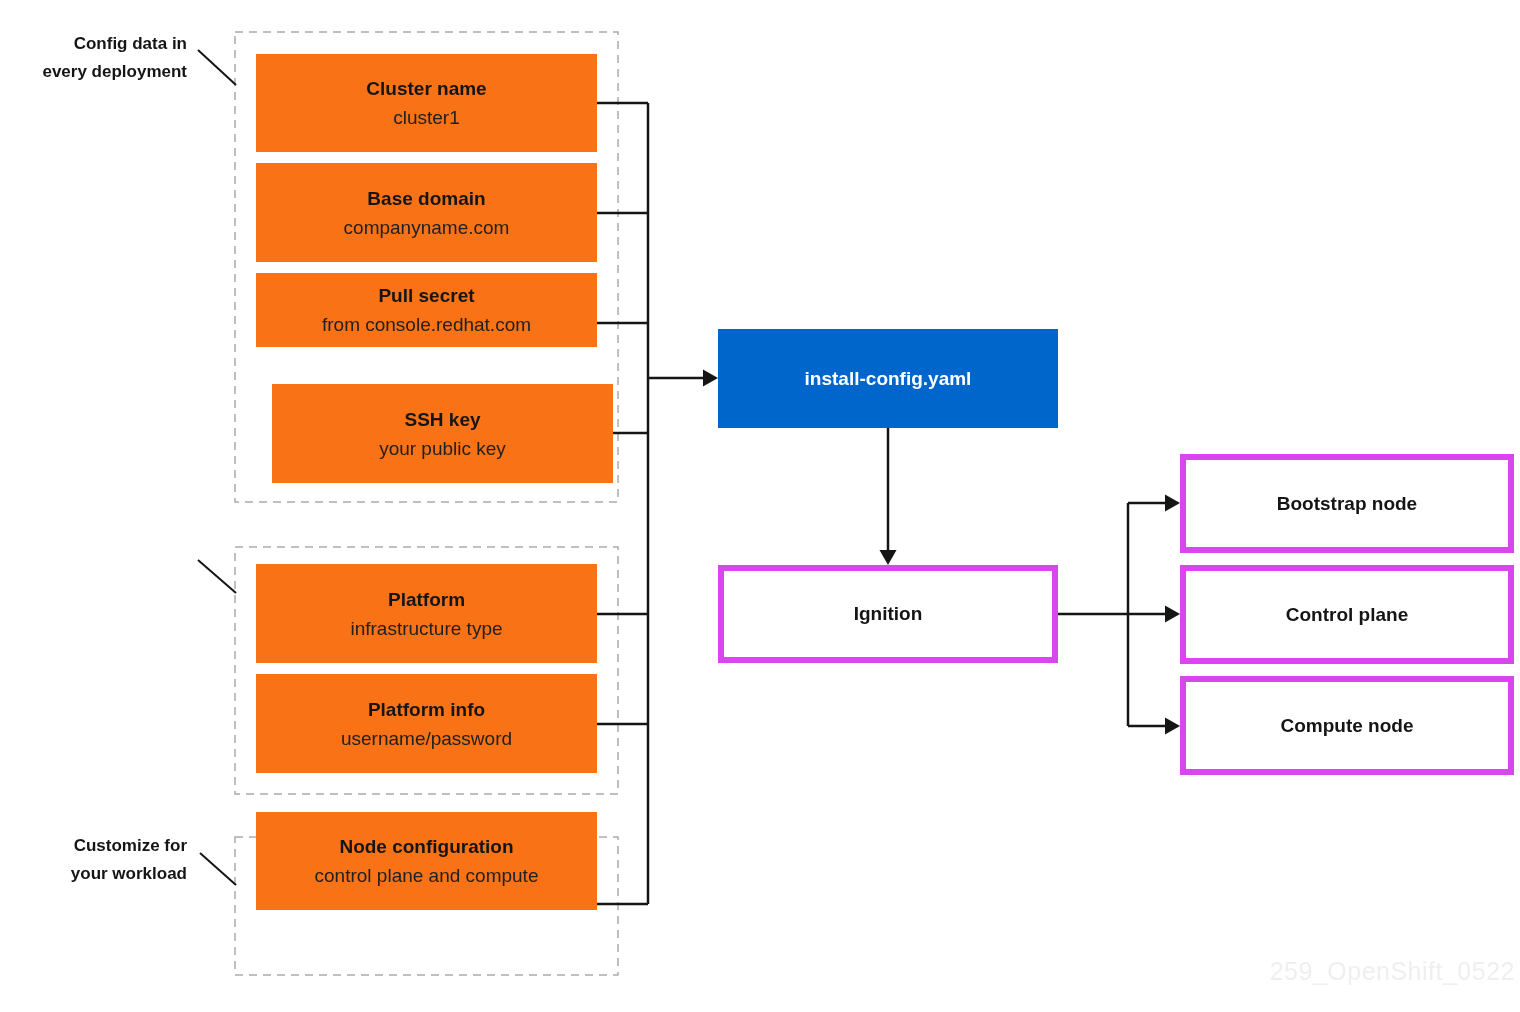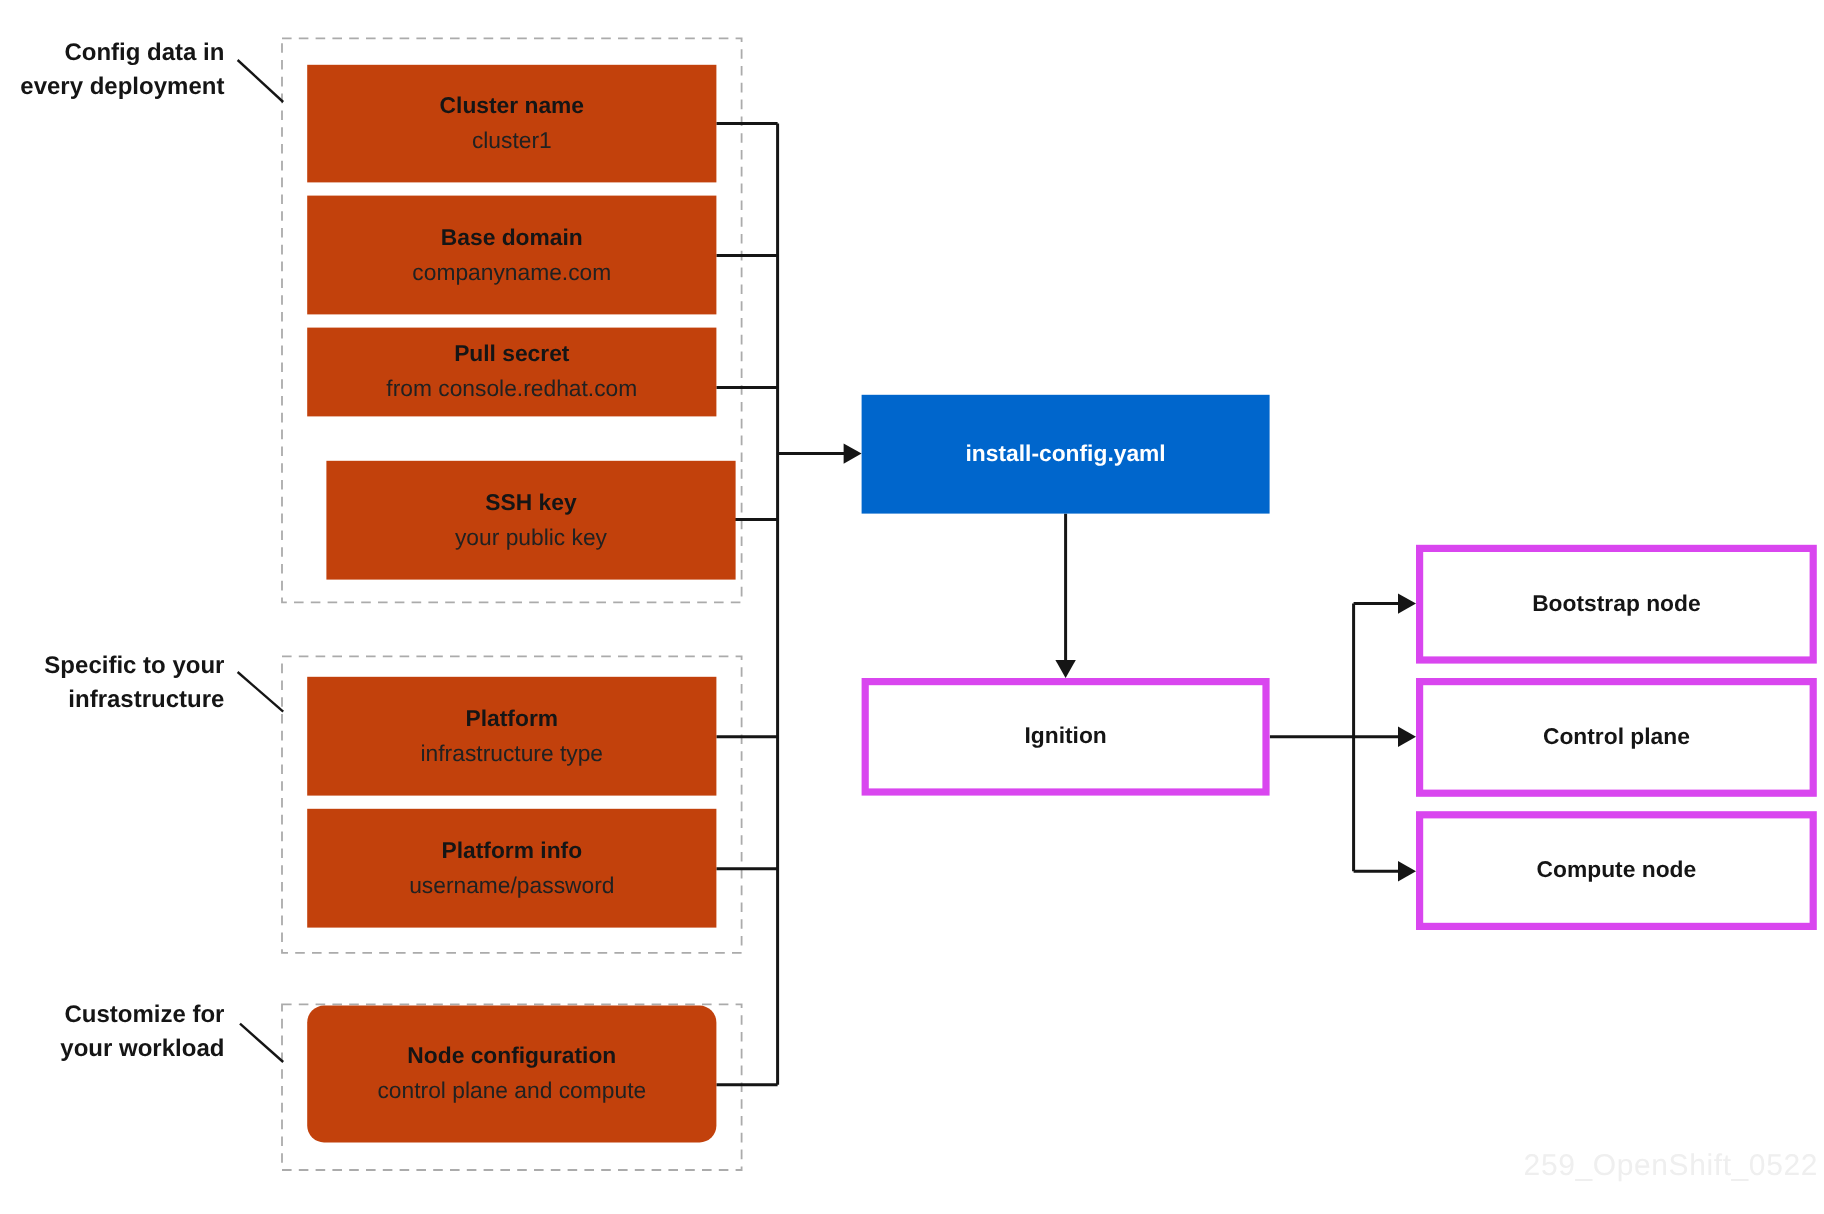--- a/index.html
+++ b/index.html
@@ -22,32 +22,32 @@
     left: 0; top: 0;
     width: 1520px;
     height: 1012px;
   }
 
   .note {
     position: absolute;
     left: 0;
     width: 187px;
     text-align: right;
-    font-size: 20px;
+    font-size: 17px;
     line-height: 28px;
     font-weight: 700;
     color: #151515;
   }
 
   .gbox {
     position: absolute;
     left: 256px;
     width: 341px;
     height: 99px;
-    background: #c2410c;
+    background: #f97316;
     display: flex;
     flex-direction: column;
     align-items: center;
     justify-content: center;
     text-align: center;
   }
   .gbox .t {
     font-size: 19px;
     line-height: 29px;
     font-weight: 700;
@@ -139,24 +139,20 @@
     <line x1="1128" y1="614" x2="1166" y2="614" stroke="#151515" stroke-width="2.5"></line>
     <polygon points="1165,605.5 1165,622.5 1180,614" fill="#151515"></polygon>
     <line x1="1128" y1="726" x2="1166" y2="726" stroke="#151515" stroke-width="2.5"></line>
     <polygon points="1165,717.5 1165,734.5 1180,726" fill="#151515"></polygon>
   </svg>
 
   <div class="note" style="top:30px;">
     <div>Config data in</div>
     <div>every deployment</div>
   </div>
-  <div class="note" style="top:541px;">
-    <div>Specific to your</div>
-    <div>infrastructure</div>
-  </div>
   <div class="note" style="top:832px;">
     <div>Customize for</div>
     <div>your workload</div>
   </div>
 
   <div class="gbox" style="top:54px;height:98px;">
     <div class="t">Cluster name</div>
     <div class="s">cluster1</div>
   </div>
   <div class="gbox" style="top:163px;">
@@ -174,21 +170,21 @@
 
   <div class="gbox" style="top:564px;">
     <div class="t">Platform</div>
     <div class="s">infrastructure type</div>
   </div>
   <div class="gbox" style="top:674px;">
     <div class="t">Platform info</div>
     <div class="s">username/password</div>
   </div>
 
-  <div class="gbox" style="top:838px;height:114px;border-radius:14px;">
+  <div class="gbox" style="top:812px;height:98px;">
     <div class="t">Node configuration</div>
     <div class="s">control plane and compute</div>
   </div>
 
   <div class="bluebox">
     <span>install-config.yaml</span>
   </div>
 
   <div class="outlinebox ignition">
     <span>Ignition</span>

